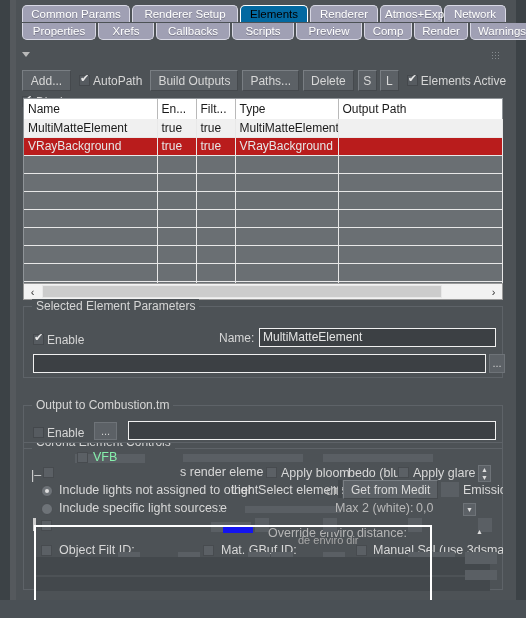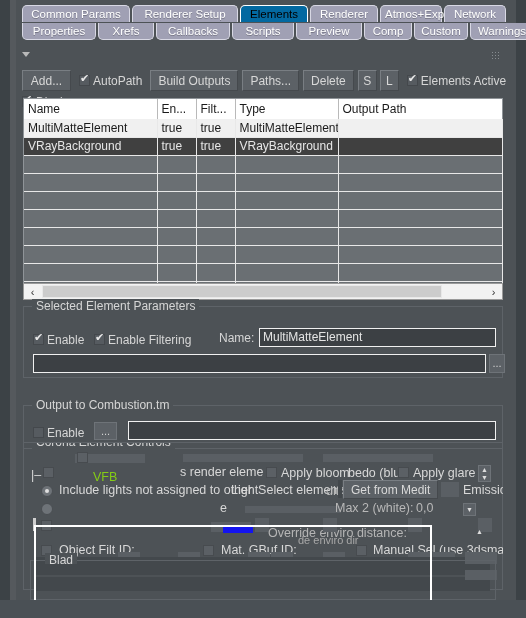--- a/index.html
+++ b/index.html
@@ -91,21 +91,21 @@
     background: #ffffff; color: #1a1a1a; font-weight: normal;
     font-size: 12px; text-align: left; height: 20px; padding: 0 4px;
     border-right: 1px solid #b9b9b9;
   }
   table.elist td {
     font-size: 12px; height: 18px; padding: 0 4px;
     border-right: 1px solid #e8e8e8; border-bottom: 1px solid #e8e8e8;
     color: #e8e8e8; overflow: hidden; white-space: nowrap;
   }
   tr.sel td { background: #f0f0f0; color: #1a1a1a; }
-  tr.norm td { background: #404040; color: #e6e6e6; }
+  tr.norm td { background: #b91c1c; color: #e6e6e6; }
   tr.empty td { background: #6a6f73; }
 
   .hscroll {
     position: absolute; left: 23px; top: 283px; width: 480px; height: 17px;
     background: #f2f2f2; border: 1px solid #9a9a9a; display:flex; align-items:stretch;
   }
   .hs-arrow {
     width: 17px; background: #f2f2f2; color: #333; font-size: 11px;
     display:flex; align-items:center; justify-content:center;
   }
@@ -178,21 +178,21 @@
     <div class="tab" style="width:62px">Network</div>
   </div>
 
   <div class="tabstrip" id="tabrow2">
     <div class="tab" style="width:74px">Properties</div>
     <div class="tab" style="width:56px">Xrefs</div>
     <div class="tab" style="width:74px">Callbacks</div>
     <div class="tab" style="width:62px">Scripts</div>
     <div class="tab" style="width:66px">Preview</div>
     <div class="tab" style="width:48px">Comp</div>
-    <div class="tab" style="width:54px">Custom</div>
+    <div class="tab" style="width:54px">Render</div>
     <div class="tab" style="width:64px">Warnings</div>
   </div>
 
   <div class="rollout-head">
     <span class="rollout-arrow"></span>
     <span class="grip"></span>
   </div>
 
   <div class="toolbar">
     <span class="btn" style="width:49px">Add...</span><span class="spacer"></span><span class="cbwrap">
@@ -308,24 +308,20 @@
   </div>
 
   <div class="group" style="left:23px; top:306px; width:480px; height:72px;">
     <span class="glabel">Selected Element Parameters</span>
 
     <span class="cbwrap" style="position:absolute; left:9px; top:22px;">
       <span class="cbox checked"></span>
       <span>Enable</span>
     </span>
 
-    <span class="cbwrap" style="position:absolute; left:70px; top:22px;">
-      <span class="cbox checked"></span>
-      <span>Enable Filtering</span>
-    </span>
 
     <span style="position:absolute; left:195px; top:24px; color:#d6d6d6; font-size:12px;">Name:</span>
 
     <div class="tfield" style="left:235px; top:21px; width:237px;">MultiMatteElement</div>
 
     <div class="tfield" style="left:9px; top:47px; width:453px;"></div>
     <div class="dots" style="left:465px; top:47px; width:16px; height:19px;">...</div>
   </div>
 
   <div class="group" style="left:23px; top:388px; width:480px; height:44px;margin-top:17px;">
@@ -342,21 +338,21 @@
   </div>
 
   <div class="group" style="left:23px; top:442px; width:480px; height:148px; overflow:hidden;">
     <span class="glabel">Corona Element Controls</span>
   </div>
 
   <div style="position:absolute; left:23px; top:452px; width:480px; height:140px; overflow:hidden;">
 
     <div class="gbox" style="left:52px; top:2px; width:70px; height:9px;"></div>
     <div class="gcb" style="left:54px; top:0px;"></div>
-    <span class="glitch" style="left:70px; top:-2px; color:#84cc16;margin-top:20px;">VFB</span>
+    <span class="glitch" style="left:70px; top:-2px; color:#86efac;">VFB</span>
 
     <div class="gbox" style="left:160px; top:2px; width:120px; height:8px;"></div>
     <div class="gbox" style="left:300px; top:2px; width:110px; height:8px;"></div>
 
     <span class="glitch" style="left:8px; top:16px;">|–</span>
     <div class="gcb" style="left:20px; top:15px;"></div>
     <span class="glitch" style="left:157px; top:13px;">s render eleme</span>
     <div class="gcb" style="left:243px; top:15px;"></div>
     <span class="glitch" style="left:258px; top:14px;">Apply bloom</span>
     <span class="glitch" style="left:325px; top:14px;">bedo (blu</span>
@@ -367,20 +363,21 @@
     <div class="grad on" style="left:18px; top:33px;"></div>
     <span class="glitch" style="left:36px; top:31px;">Include lights not assigned to other</span>
     <span class="glitch" style="left:208px; top:31px;">LightSelect elements</span>
     <span class="glitch" style="left:303px; top:32px; color:#bcbcbc;">dit</span>
     <div class="gbox dark" style="left:315px; top:28px; width:4px; height:18px;"></div>
     <div class="btn" style="position:absolute; left:320px; top:28px; height:19px; font-size:12px;">Get from Medit</div>
     <div class="gbox" style="left:418px; top:30px; width:18px; height:15px;"></div>
     <span class="glitch" style="left:440px; top:31px;">Emission</span>
 
     <div class="grad" style="left:18px; top:51px;"></div>
+    <span class="glitch" style="left:36px; top:49px;">Include specific light sources:</span>
     <span class="glitch" style="left:197px; top:49px;">e</span>
     <div class="gbox" style="left:222px; top:54px; width:96px; height:7px;"></div>
     <span class="glitch" style="left:312px; top:49px; color:#b8b8b8;">Max 2 (white):</span>
     <span class="glitch" style="left:393px; top:49px; color:#b8b8b8;">0,0</span>
     <div class="ddarrow" style="left:440px; top:51px;">▼</div>
 
     <div class="gbox" style="left:10px; top:66px; width:3px; height:13px; background:#cfcfcf;"></div>
     <div class="gcb" style="left:18px; top:68px;"></div>
     <div class="gbox" style="left:188px; top:70px; width:40px; height:10px;"></div>
     <div class="swatch-blue" style="left:200px; top:74px; width:30px; height:7px;"></div>
@@ -407,20 +404,17 @@
     <div class="gbox" style="left:300px; top:100px; width:22px; height:16px;"></div>
     <div class="gbox" style="left:385px; top:100px; width:22px; height:16px;"></div>
     <div class="gbox" style="left:410px; top:100px; width:22px; height:16px;"></div>
 
     <div class="gbox dark" style="left:12px; top:105px; width:455px; height:18px;"></div>
     <div class="gbox dark" style="left:12px; top:125px; width:455px; height:14px;"></div>
     <div class="gbox" style="left:442px; top:100px; width:32px; height:12px;"></div>
     <div class="gbox" style="left:442px; top:118px; width:32px; height:10px;"></div>
   </div>
 
-  <div class="group" style="left:30px; top:560px; width:466px; height:40px;">
-    <span class="glabel" style="left:14px; overflow:hidden; height:11px; display:inline-block;">Blad</span>
-  </div>
 
   <div class="white-rect" style="left:34px; top:525px; width:398px; height:93px;"></div>
 
   <div class="bottom-bg"></div>
 </div>
 
 </body></html>

